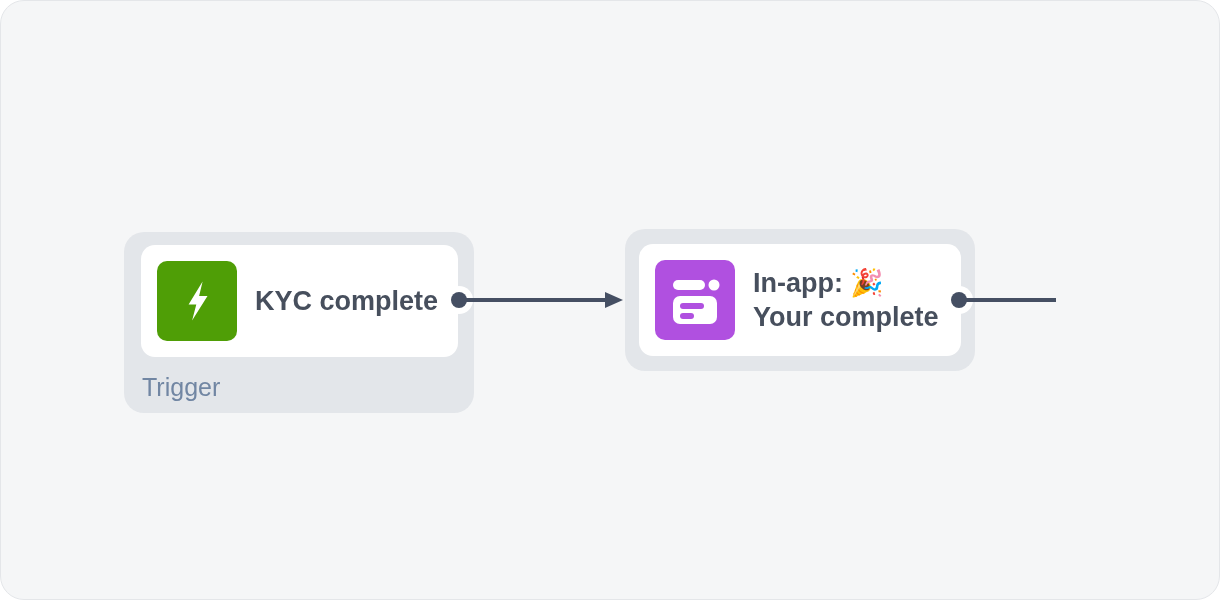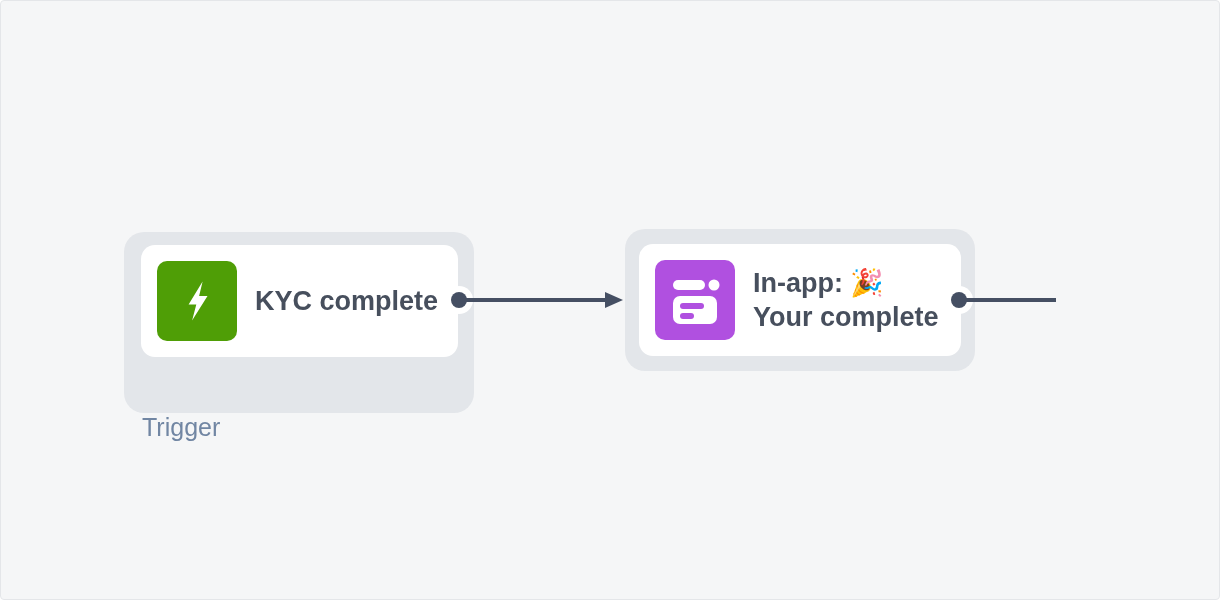--- a/index.html
+++ b/index.html
@@ -7,21 +7,21 @@
     width: 1220px; height: 600px;
     background: #ffffff;
     font-family: "Liberation Sans", sans-serif;
     overflow: hidden;
   }
   .canvas {
     position: relative;
     width: 1220px; height: 600px;
     background: #f5f6f7;
     border: 1px solid #e4e6e9;
-    border-radius: 4px;
+    border-radius: 24px;
   }
 
   
   .node-container {
     position: absolute;
     background: #e3e6ea;
     border-radius: 20px;
   }
   .node-card {
     position: absolute;
@@ -46,21 +46,20 @@
     font-size: 27px;
     font-weight: bold;
     color: #474f5d;
     line-height: 34px;
     white-space: nowrap;
   }
   .node-type-label {
     position: absolute;
     font-size: 25px;
     color: #7186a3;
-    margin-top: 40px;
   }
 
   
   .port-bump {
     position: absolute;
     width: 28px; height: 28px;
     border-radius: 50%;
     background: #ffffff;
   }
   .port-dot {

